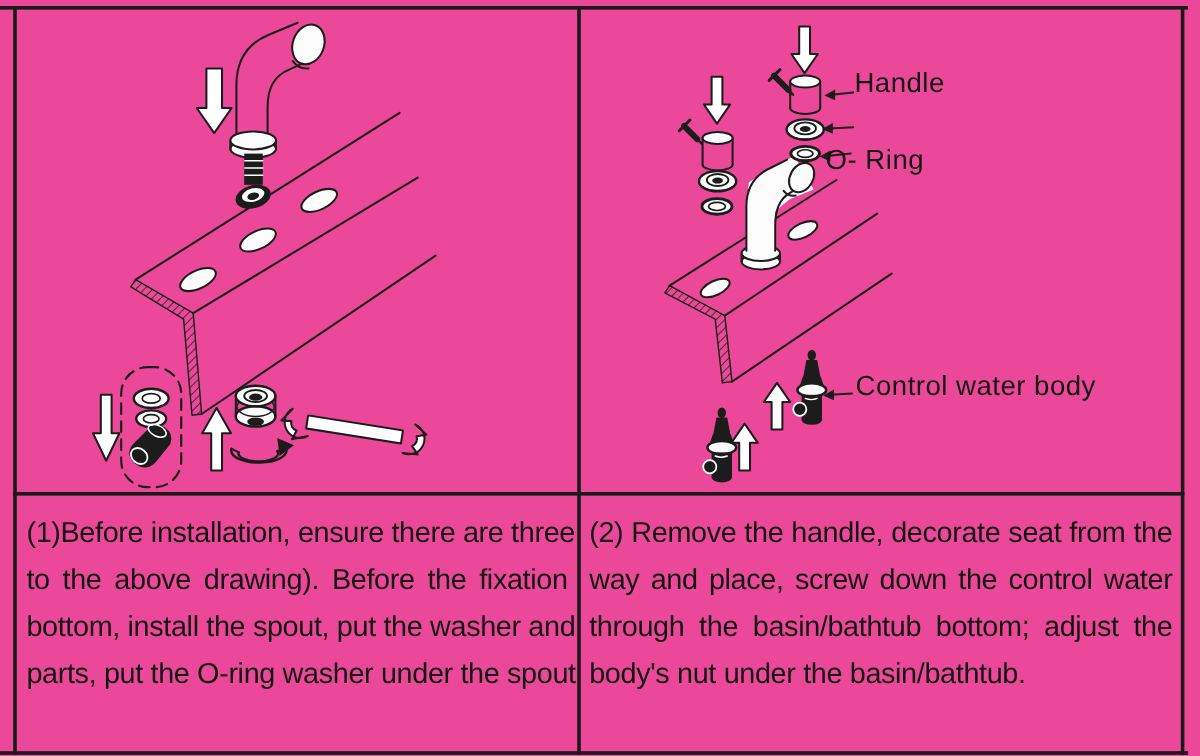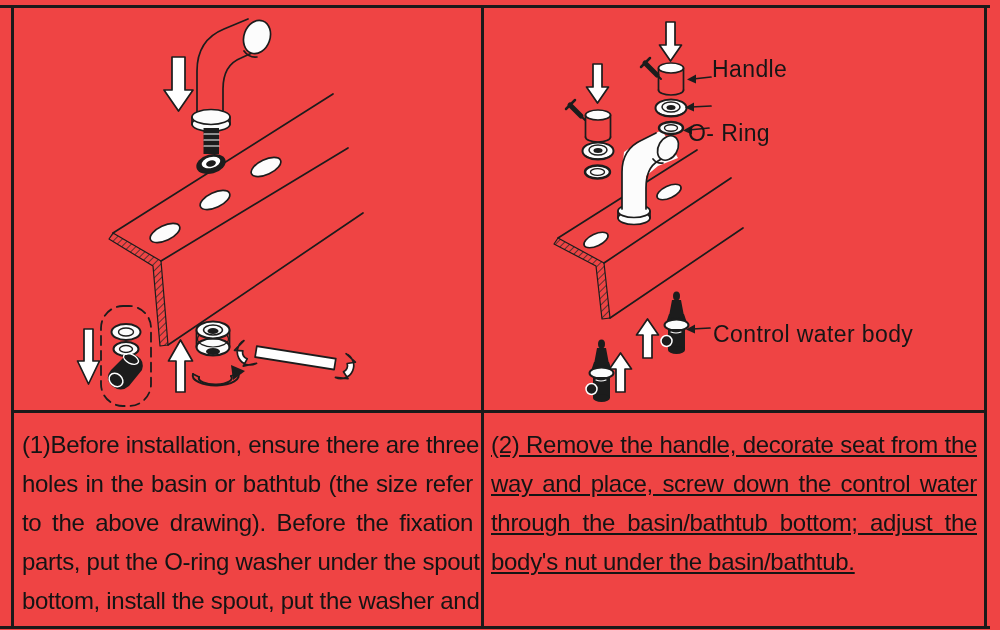--- a/index.html
+++ b/index.html
@@ -1,36 +1,36 @@
 <!DOCTYPE html>
 <html><head>
 <meta charset="utf-8">
 <style>
   html,body{margin:0;padding:0;background:#e8e8e8;}
   .stage{
-    position:relative;width:1000px;height:630px;background:#ef4444;
+    position:relative;width:1000px;height:630px;background:#ec4899;
     font-family:"Liberation Sans",sans-serif;color:#161616;overflow:hidden;
   }
   .frame{position:absolute;background:#1a1a1a;}
   #art{position:absolute;left:0;top:0;pointer-events:none;}
   .lbl{
     position:absolute;font-size:23px;letter-spacing:.4px;color:#161616;
     white-space:nowrap;font-family:"Liberation Sans",sans-serif;
   }
   .caption{
     position:absolute;top:425px;font-size:24px;letter-spacing:-0.3px;
     color:#141414;
   }
   .caption .cap-line{
     height:39px;line-height:39px;text-align:justify;text-align-last:justify;
     white-space:nowrap;
   }
   .caption .cap-line.last-left{text-align:right;text-align-last:left;}
   .caption-left{left:22px;width:451px;}
-  .caption-right{left:491px;width:486px;text-decoration:underline;}
+  .caption-right{left:491px;width:486px;}
 </style>
 </head>
 <body>
 
 <div class="stage">
 
   <svg id="art" width="1000" height="630" viewBox="0 0 1000 630">
     <defs>
       <pattern id="hatch" width="5" height="5" patternUnits="userSpaceOnUse" patternTransform="rotate(45)">
         <line x1="0" y1="0" x2="0" y2="5" stroke="#2a2a2a" stroke-width="1.5"></line>
@@ -216,28 +216,27 @@
 
   <div class="frame" style="left:0;top:5px;width:990px;height:3px"></div>
   <div class="frame" style="left:0;top:626px;width:990px;height:3px"></div>
   <div class="frame" style="left:11px;top:5px;width:3px;height:624px"></div>
   <div class="frame" style="left:481px;top:5px;width:3px;height:624px"></div>
   <div class="frame" style="left:984px;top:5px;width:3px;height:624px"></div>
   <div class="frame" style="left:11px;top:410px;width:976px;height:3px"></div>
 
   <div class="lbl" style="left:712px;top:56px">Handle</div>
   <div class="lbl" style="left:688px;top:120px">O- Ring</div>
-  <div class="lbl" style="left:713px;top:321px">Control water body</div>
+  <div class="lbl" style="left:713px;top:308px">Control water body</div>
 
   <div class="caption caption-left">
     <div class="cap-line">(1)Before installation, ensure there are three</div>
-    <div class="cap-line">holes in the basin or bathtub (the size refer</div>
     <div class="cap-line">to the above drawing). Before the fixation</div>
+    <div class="cap-line">bottom, install the spout, put the washer and</div>
     <div class="cap-line">parts, put the O-ring washer under the spout</div>
-    <div class="cap-line">bottom, install the spout, put the washer and</div>
   </div>
 
   <div class="caption caption-right">
     <div class="cap-line">(2) Remove the handle, decorate seat from the</div>
     <div class="cap-line">way and place, screw down the control water</div>
     <div class="cap-line">through the basin/bathtub bottom; adjust the</div>
     <div class="cap-line last-left">body's nut under the basin/bathtub.</div>
   </div>
 
 </div>

